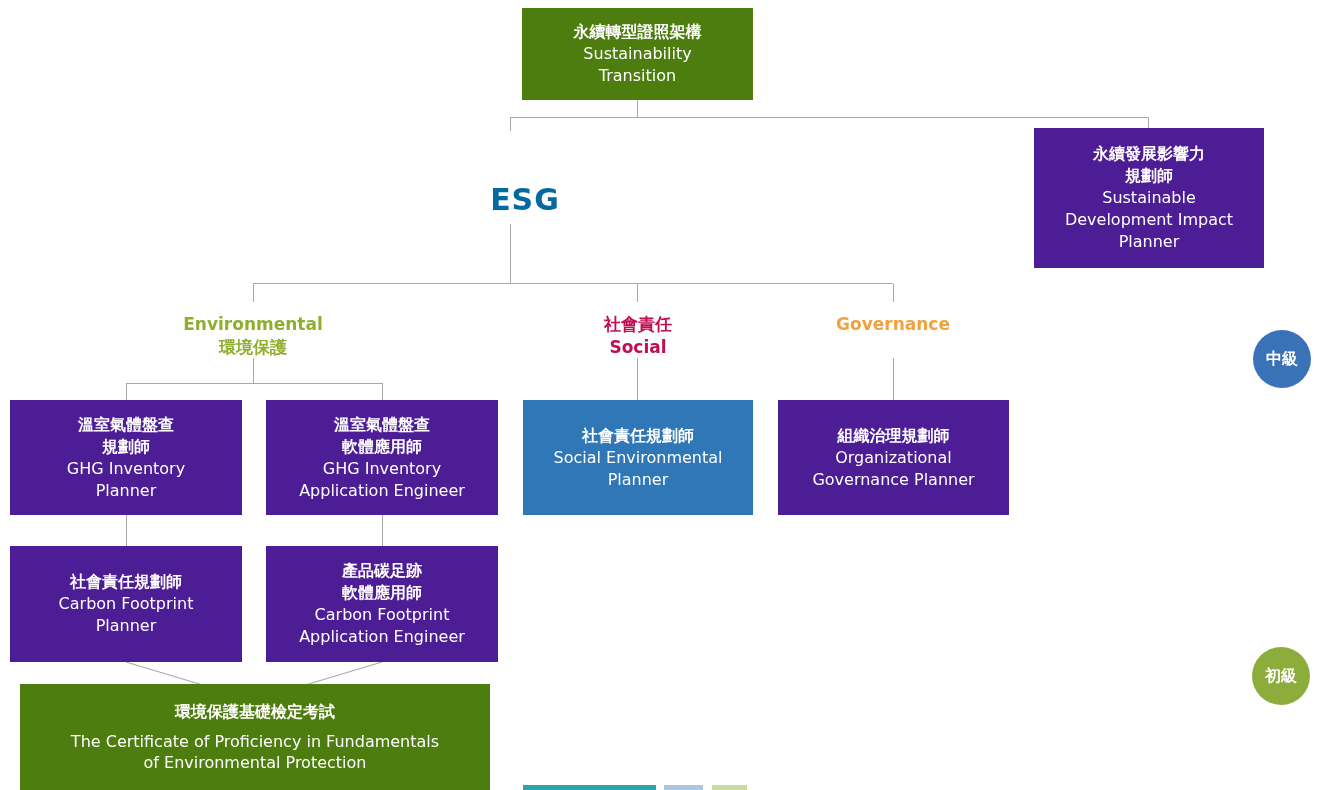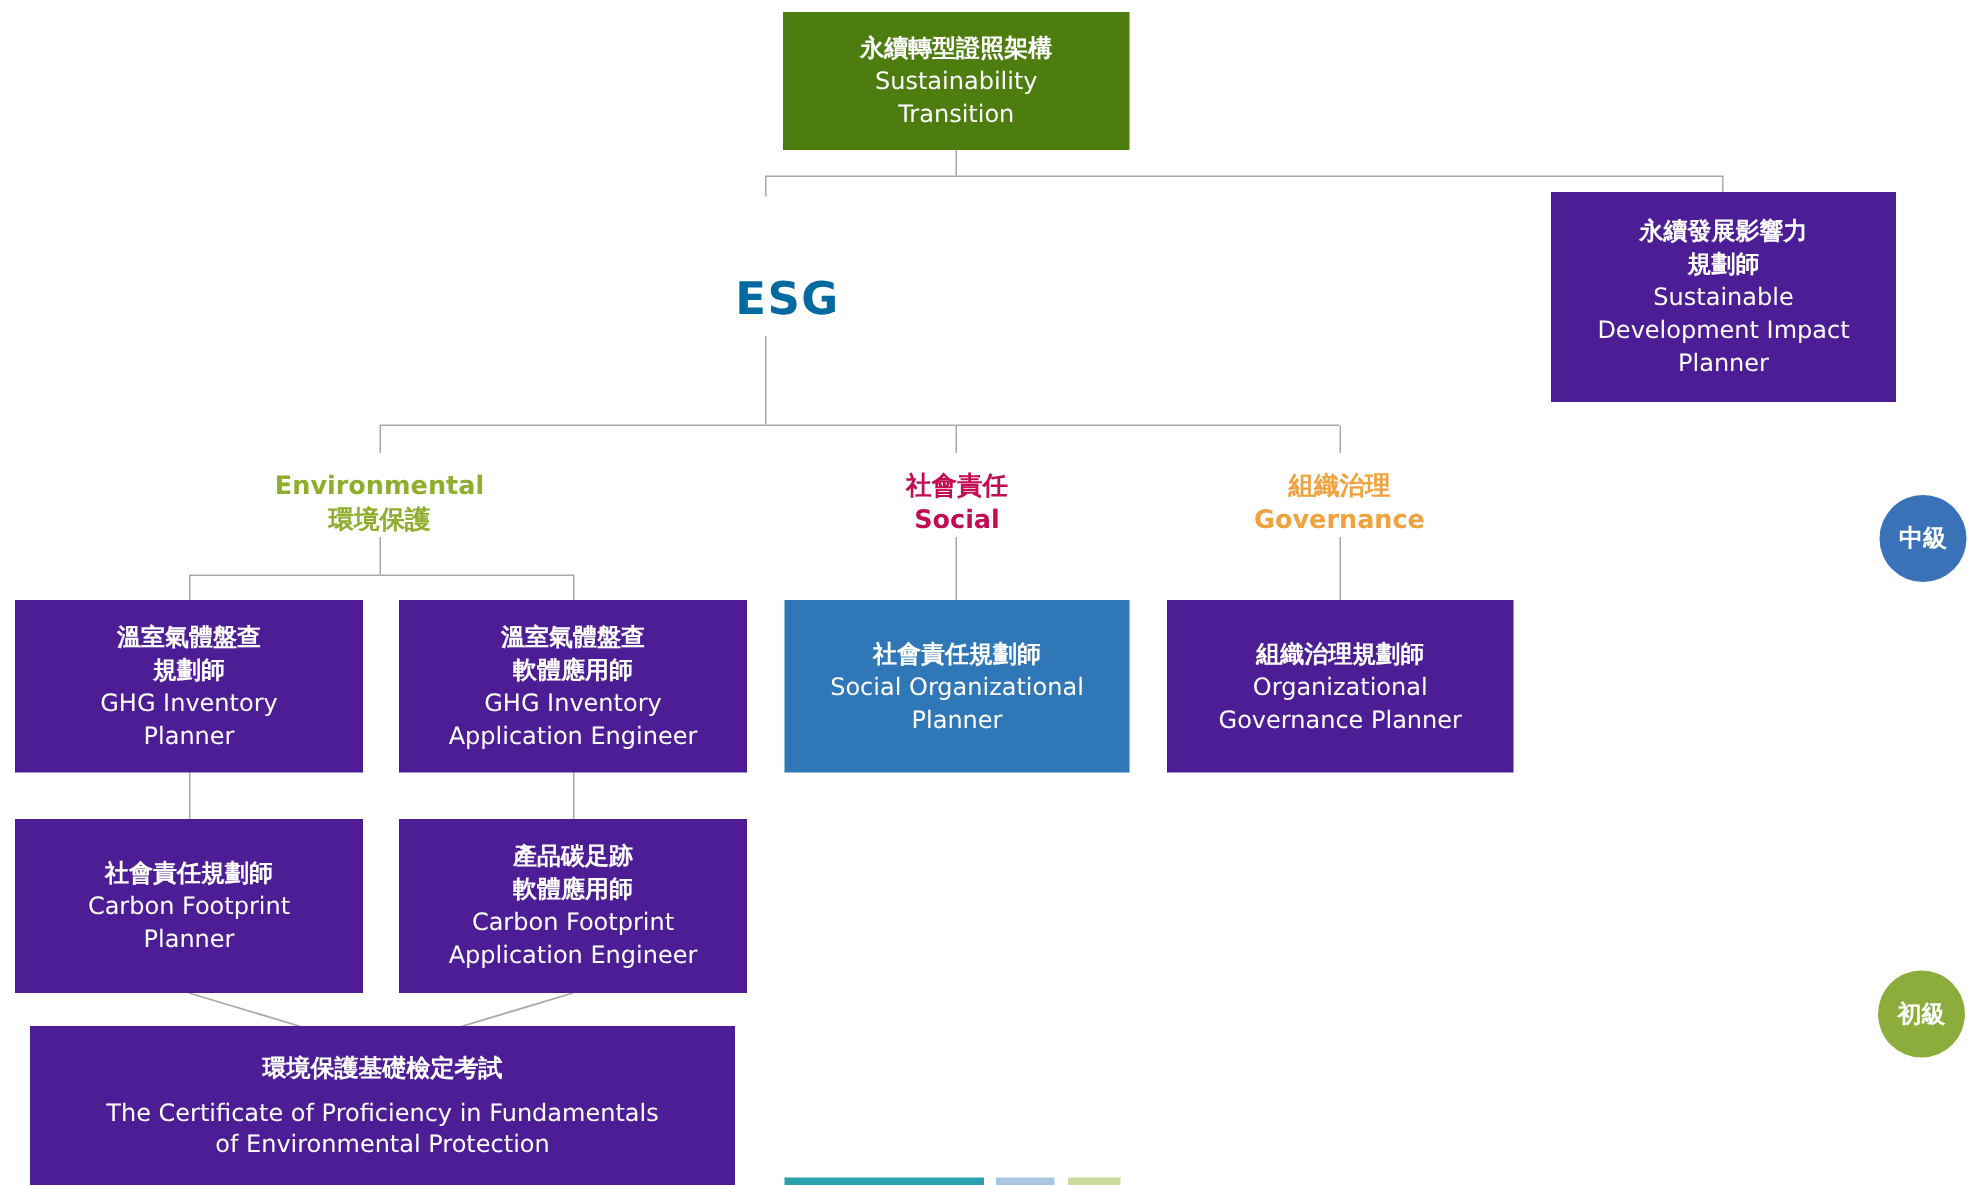--- a/index.html
+++ b/index.html
@@ -6,21 +6,21 @@
   html, body { background:#ffffff; }
   body { font-family:"DejaVu Sans","Liberation Sans",sans-serif; }
   .canvas { position:relative; width:1323px; height:790px; background:#ffffff; overflow:hidden; }
 
   .card { position:absolute; display:flex; flex-direction:column; justify-content:center;
           align-items:center; text-align:center; color:#ffffff; font-size:16px; line-height:22px; }
   .card .zh { font-weight:700; }
   .card.teal   { background:#4d7c0f; }
   .card.lblue  { background:#4c1d95; }
   .card.dblue  { background:#2F77B6; }
-  .card.lgreen { background:#4c1d95; }
+  .card.lgreen { background:#4d7c0f; }
 
   .conn { position:absolute; background:#A9A9A9; }
 
   .esg { position:absolute; left:470px; top:182px; width:110px; text-align:center;
          font-size:30px; font-weight:700; color:#0369a1; letter-spacing:1px; }
 
   .branch-label { position:absolute; top:313px; width:220px; text-align:center;
                   font-size:17px; font-weight:700; line-height:23px; }
   .branch-label.env { color:#90AE2E; }
   .branch-label.soc { color:#C10D53; }
@@ -86,21 +86,20 @@
 
   <div class="branch-label env" style="left:143px;">
     <div>Environmental</div>
     <div>環境保護</div>
   </div>
   <div class="branch-label soc" style="left:528px;">
     <div>社會責任</div>
     <div>Social</div>
   </div>
   <div class="branch-label gov" style="left:783px;">
-    <div>組織治理</div>
     <div>Governance</div>
   </div>
 
   <div class="badge mid" style="left:1253px; top:330px;">中級</div>
   <div class="badge beg" style="left:1252px; top:647px;">初級</div>
 
   <div class="card lblue" style="left:10px; top:400px; width:232px; height:115px;">
     <div class="zh">溫室氣體盤查</div>
     <div class="zh">規劃師</div>
     <div class="en">GHG Inventory</div>
@@ -109,21 +108,21 @@
 
   <div class="card lblue" style="left:266px; top:400px; width:232px; height:115px;">
     <div class="zh">溫室氣體盤查</div>
     <div class="zh">軟體應用師</div>
     <div class="en">GHG Inventory</div>
     <div class="en">Application Engineer</div>
   </div>
 
   <div class="card dblue" style="left:523px; top:400px; width:230px; height:115px;">
     <div class="zh">社會責任規劃師</div>
-    <div class="en">Social Organizational</div>
+    <div class="en">Social Environmental</div>
     <div class="en">Planner</div>
   </div>
 
   <div class="card lblue" style="left:778px; top:400px; width:231px; height:115px;">
     <div class="zh">組織治理規劃師</div>
     <div class="en">Organizational</div>
     <div class="en">Governance Planner</div>
   </div>
 
   <div class="card lblue" style="left:10px; top:546px; width:232px; height:116px;">

